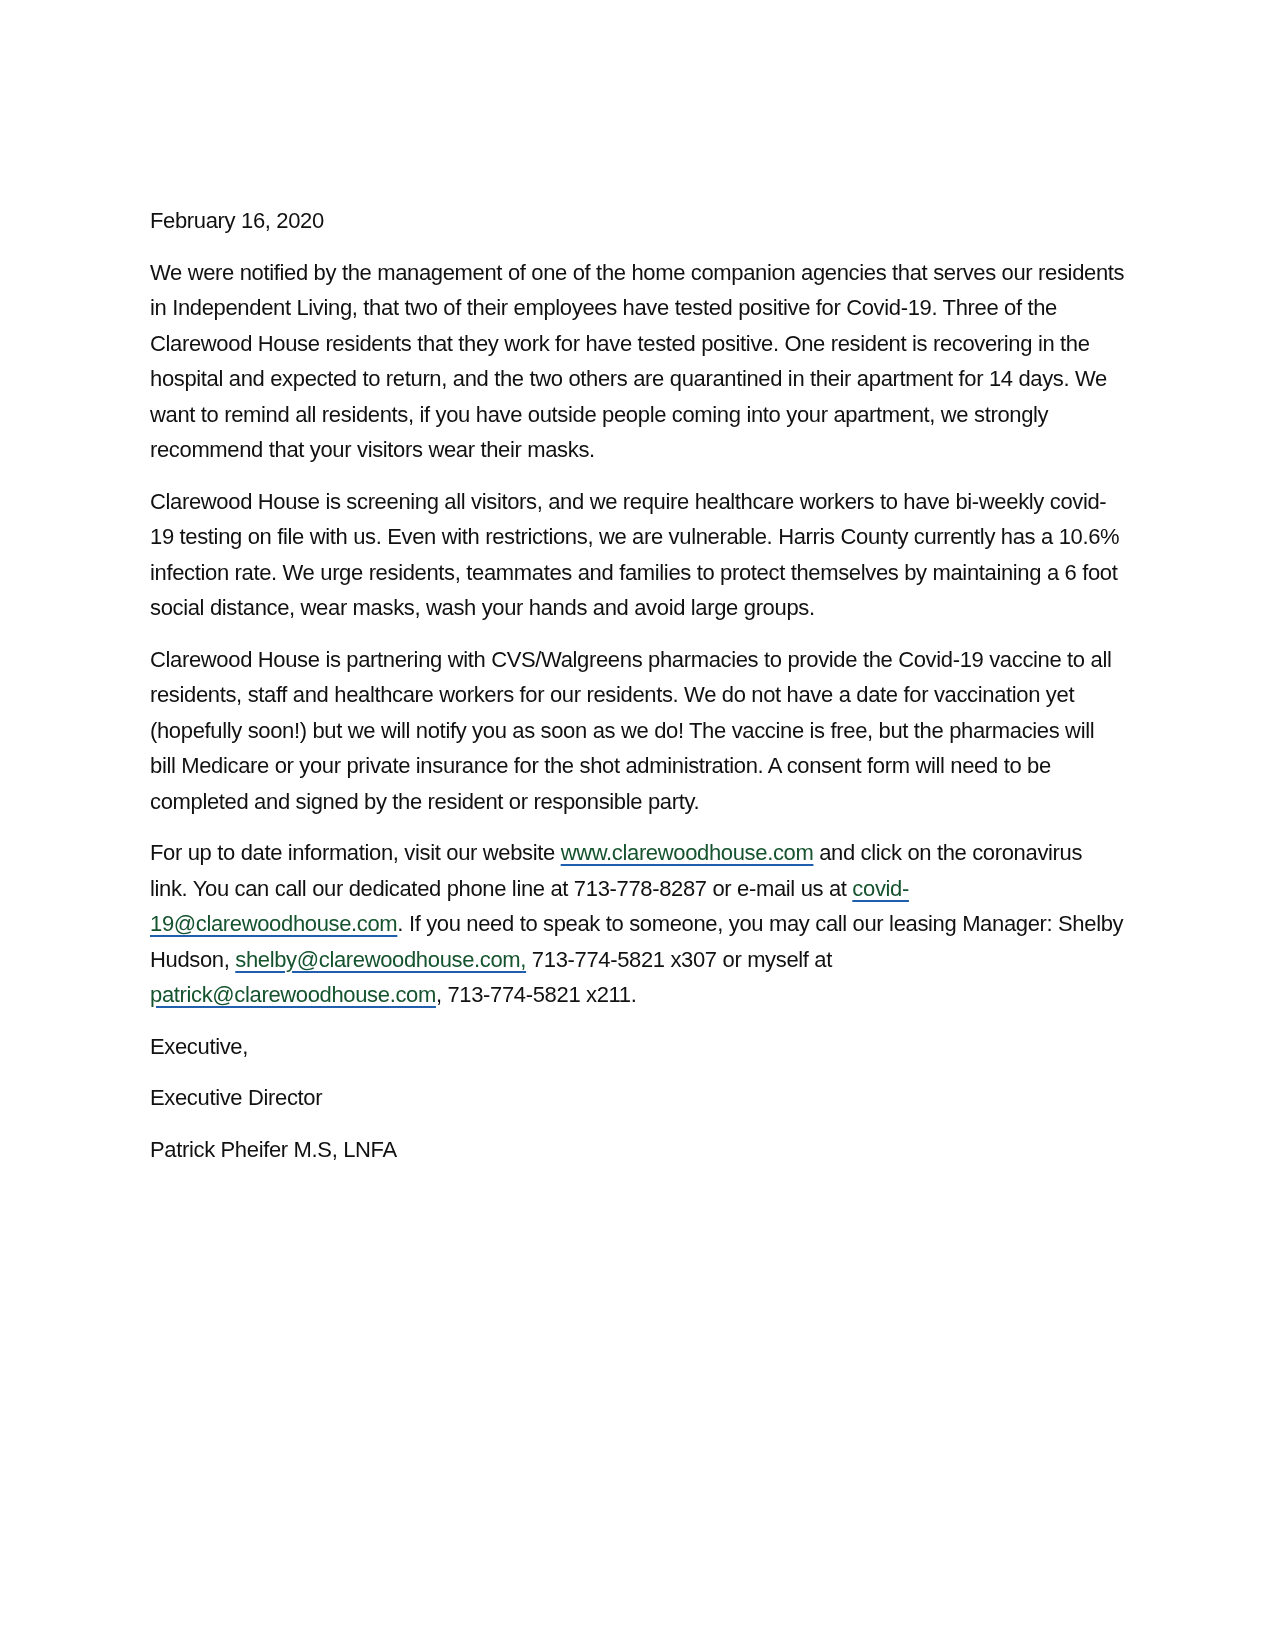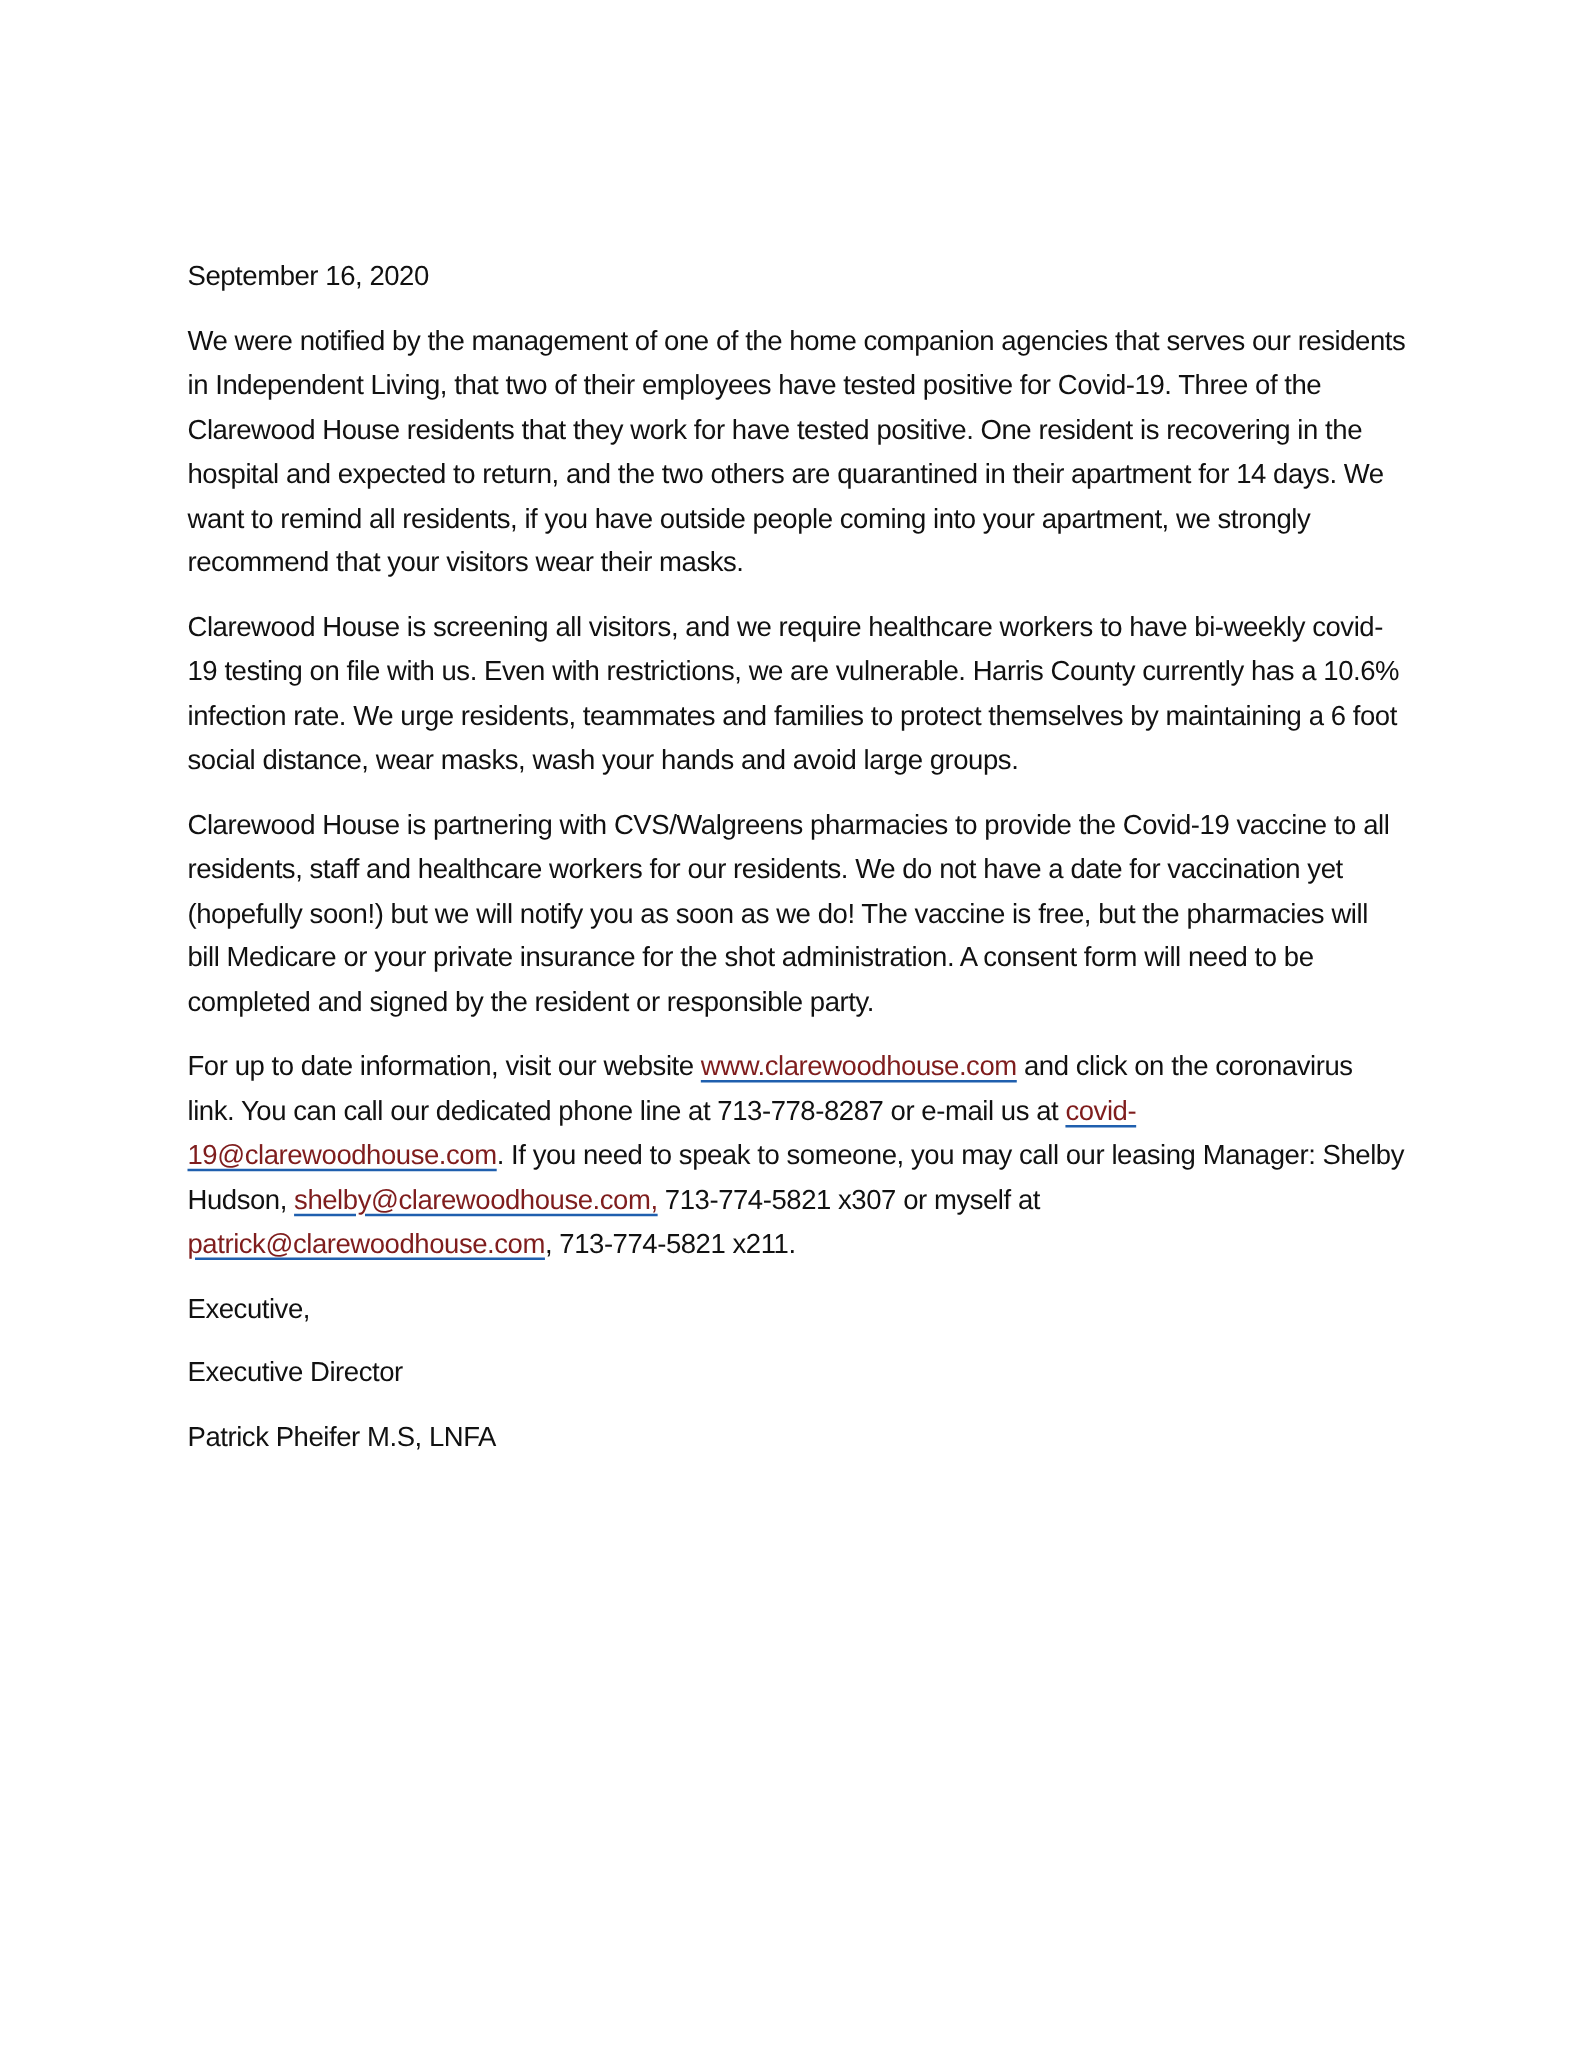--- a/index.html
+++ b/index.html
@@ -5,27 +5,27 @@
   html, body { margin: 0; padding: 0; background: #ffffff; }
   body { width: 1275px; height: 1650px; position: relative; overflow: hidden; }
   .page {
     position: absolute; left: 150px; top: 203px; width: 975px;
     font-family: "Liberation Sans", "DejaVu Sans", sans-serif;
     font-size: 22px; line-height: 35.5px; color: #111111;
     letter-spacing: -0.35px; word-spacing: 0px;
   }
   .page p { margin: 0 0 16px 0; }
   .heading { font-weight: bold; text-decoration: underline; text-underline-offset: 4px; }
-  a.link { color: #7f1d1d; text-decoration: underline; text-decoration-color: #1f5fae; text-underline-offset: 4px; }
+  a.link { color: #14532d; text-decoration: underline; text-decoration-color: #1f5fae; text-underline-offset: 4px; }
 </style>
 </head>
 <body>
 
 <div class="page">
-  <p>September 16, 2020</p>
+  <p>February 16, 2020</p>
   <p>We were notified by the management of one of the home companion agencies that serves our residents in Independent Living, that two of their employees have tested positive for Covid-19. Three of the Clarewood House residents that they work for have tested positive. One resident is recovering in the hospital and expected to return, and the two others are quarantined in their apartment for 14 days. We want to remind all residents, if you have outside people coming into your apartment, we strongly recommend that your visitors wear their masks.</p>
   <p>Clarewood House is screening all visitors, and we require healthcare workers to have bi-weekly covid-19 testing on file with us. Even with restrictions, we are vulnerable. Harris County currently has a 10.6% infection rate. We urge residents, teammates and families to protect themselves by maintaining a 6 foot social distance, wear masks, wash your hands and avoid large groups.</p>
   <p>Clarewood House is partnering with CVS/Walgreens pharmacies to provide the Covid-19 vaccine to all residents, staff and healthcare workers for our residents.  We do not have a date for vaccination yet (hopefully soon!) but we will notify you as soon as we do!  The vaccine is free, but the pharmacies will bill Medicare or your private insurance for the shot administration. A consent form will need to be completed and signed by the resident or responsible party.</p>
   <p><span>For up to date information, visit our website </span><a class="link">www.clarewoodhouse.com</a><span> and click on the coronavirus link.  You can call our dedicated phone line at 713-778-8287 or e-mail us at </span><a class="link">covid-19@clarewoodhouse.com</a><span>. If you need to speak to someone, you may call our leasing Manager: Shelby Hudson, </span><a class="link">shelby@clarewoodhouse.com,</a><span> 713-774-5821 x307 or myself at </span><a class="link">patrick@clarewoodhouse.com</a><span>, 713-774-5821 x211.</span></p>
   <p>Executive,</p>
   <p>Executive Director</p>
   <p>Patrick Pheifer M.S, LNFA</p>
 </div>
 
 </body></html>

